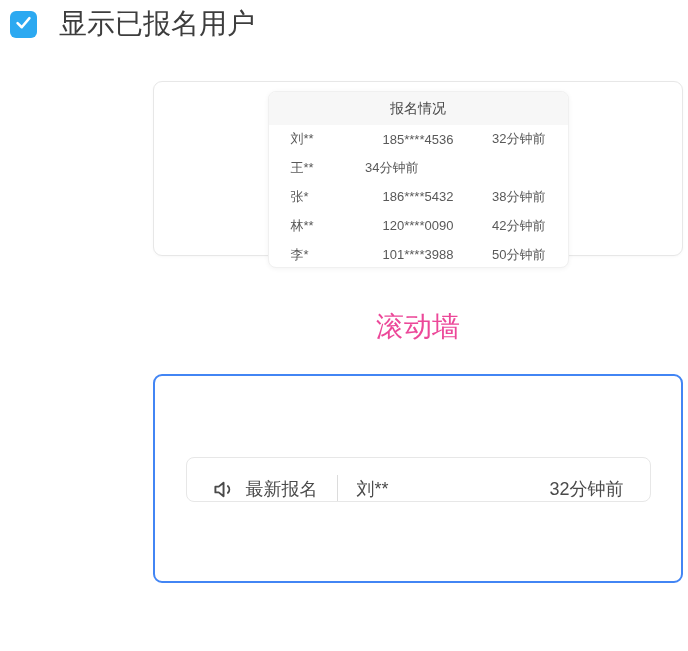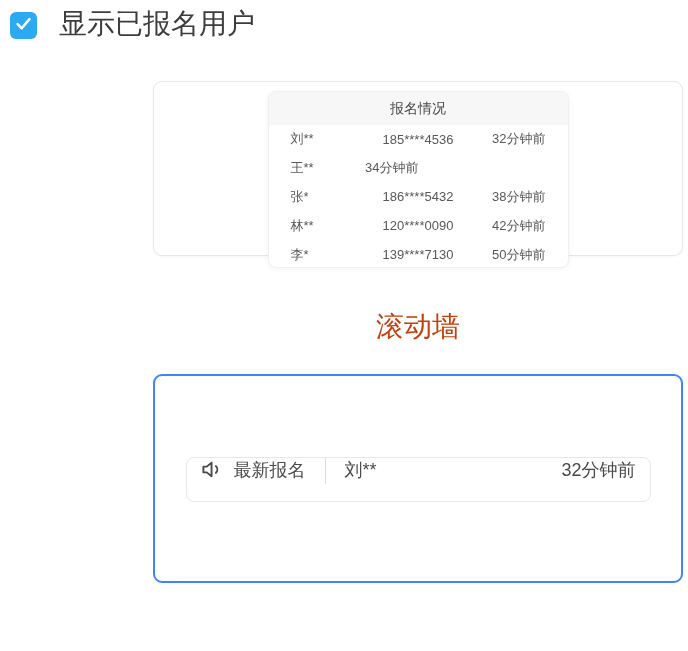--- a/index.html
+++ b/index.html
@@ -14,21 +14,21 @@
     height: 651px;
     background: #fff;
     overflow: hidden;
   }
 
   
   .checkbox-row {
     position: absolute;
     left: 10px; top: 9px;
     display: flex;
-    align-items: flex-end;
+    align-items: center;
     gap: 22px;
   }
   .checkbox {
     width: 27px; height: 27px;
     background: #2ca9f1;
     border-radius: 6px;
     display: flex;
     align-items: center;
     justify-content: center;
     cursor: pointer;
@@ -63,21 +63,21 @@
   .option-card.wall { top: 81px; height: 175px; }
   .option-card.bar  { top: 374px; height: 209px; border: 2px solid #4285f4; box-shadow: none; }
 
   .option-label {
     position: absolute;
     left: 153px;
     width: 530px;
     text-align: center;
     font-size: 28px;
     line-height: 32px;
-    color: #c2410c;
+    color: #ec4899;
     font-weight: 500;
   }
   .option-label.wall { top: 311px; }
   .option-label.bar  { top: 600px; }
 
   
   .signup-table {
     width: 301px;
     height: 177px;
     margin: 9px auto 0 auto;
@@ -116,22 +116,22 @@
 
   
   .ticker {
     width: 465px;
     height: 45px;
     margin: 81px auto 0 auto;
     border: 1px solid #e7e7e7;
     border-radius: 8px;
     background: #fff;
     display: flex;
-    align-items: flex-start;
-    padding: 0 14px;
+    align-items: flex-end;
+    padding: 0 26px;
     font-size: 18px;
     color: #4a4a4a;
   }
   .ticker .speaker { display: flex; align-items: center; margin-right: 10px; }
   .ticker .prefix { white-space: nowrap; }
   .ticker .vdivider {
     width: 1px; height: 26px;
     background: #dcdcdc;
     margin: 0 19px;
     flex: 0 0 auto;
@@ -176,21 +176,21 @@
           <span class="cell phone">186****5432</span>
           <span class="cell time">38分钟前</span>
         </div>
           <div class="table-row">
           <span class="cell name">林**</span>
           <span class="cell phone">120****0090</span>
           <span class="cell time">42分钟前</span>
         </div>
           <div class="table-row">
           <span class="cell name">李*</span>
-          <span class="cell phone">139****7130</span>
+          <span class="cell phone">101****3988</span>
           <span class="cell time">50分钟前</span>
         </div>
         </div>
     </div>
   </div>
   <div class="option-label wall">滚动墙</div>
 
   <div class="option-card bar">
     <div class="ticker">
       <span class="speaker">

